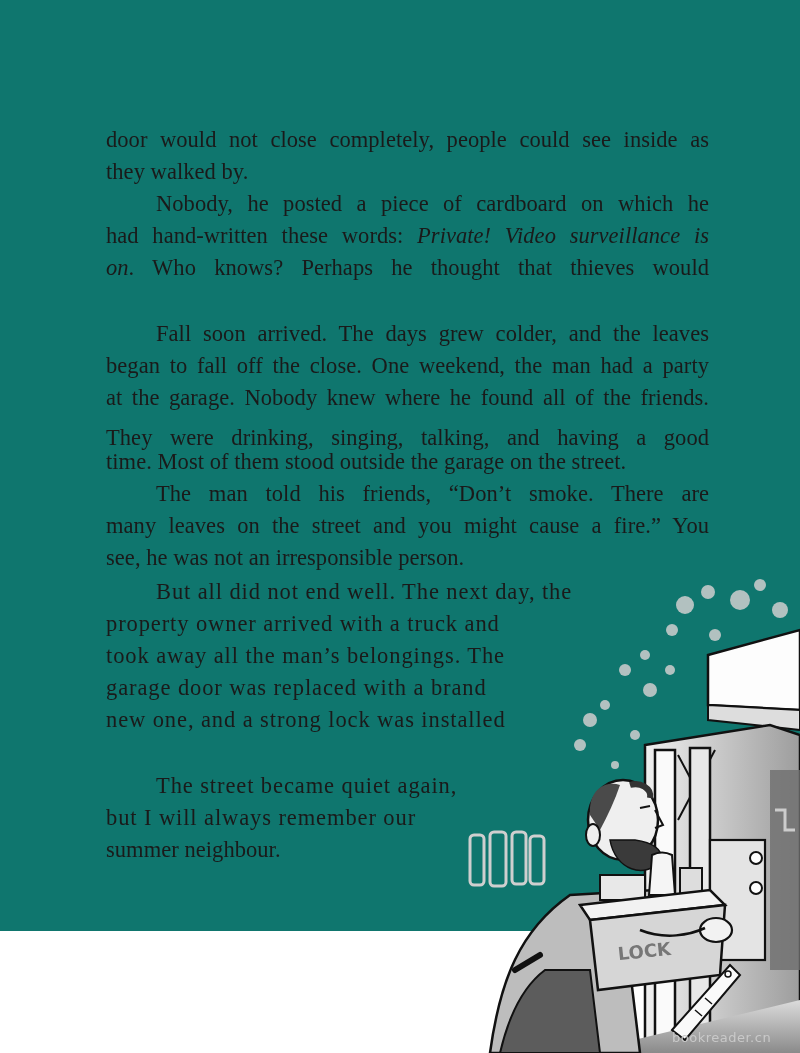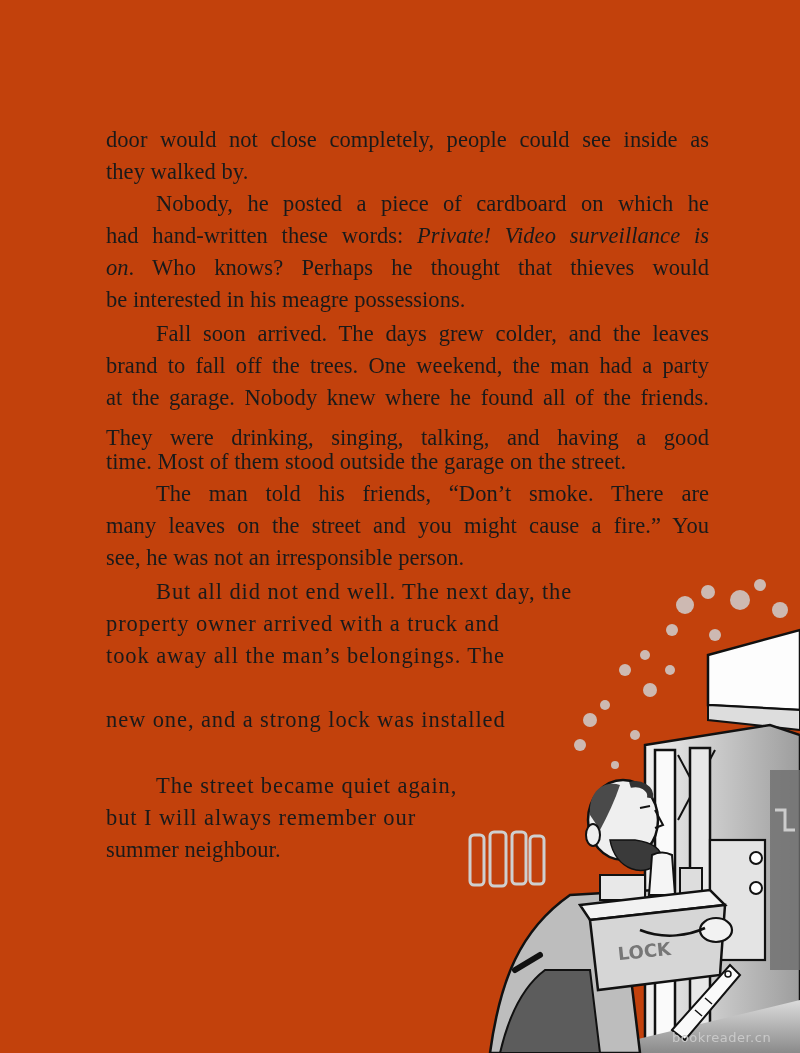--- a/index.html
+++ b/index.html
@@ -11,22 +11,22 @@
       width: 800px;
       height: 1053px;
       position: relative;
       overflow: hidden;
       font-family: "Liberation Serif", "DejaVu Serif", serif;
       color: #1a1a1a;
     }
     .page {
       position: absolute;
       left: 0; top: 0;
-      width: 800px; height: 1053px;
-      background: #c2410c;
+      width: 800px; height: 931px;
+      background: #0f766e;
     }
     .line {
       position: absolute;
       left: 106px;
       font-size: 22.5px;
       line-height: 32px;
       white-space: nowrap;
       letter-spacing: 0.05px;
     }
     .line.indent { left: 156px; }
@@ -59,35 +59,35 @@
 <body>
 
 <div class="page">
 
   <div class="line justify" style="top:124px;">door would not close completely, people could see inside as</div>
   <div class="line" style="top:156px;">they walked by.</div>
 
   <div class="line indent justify" style="top:188px;">Nobody, he posted a piece of cardboard on which he</div>
   <div class="line justify" style="top:220px;"><span>had hand-written these words: </span><span class="italic">Private! Video surveillance is</span></div>
   <div class="line justify" style="top:252px;"><span class="italic">on</span><span>. Who knows? Perhaps he thought that thieves would</span></div>
-  <div class="line" style="top:284px;">be interested in his meagre possessions.</div>
 
   <div class="line indent justify" style="top:318px;">Fall soon arrived. The days grew colder, and the leaves</div>
-  <div class="line justify" style="top:350px;">brand to fall off the trees. One weekend, the man had a party</div>
+  <div class="line justify" style="top:350px;">began to fall off the close. One weekend, the man had a party</div>
   <div class="line justify" style="top:382px;">at the garage. Nobody knew where he found all of the friends.</div>
   <div class="line justify" style="top:414px;margin-top:8px;">They were drinking, singing, talking, and having a good</div>
   <div class="line" style="top:446px;">time. Most of them stood outside the garage on the street.</div>
 
   <div class="line indent justify" style="top:478px;">The man told his friends, “Don’t smoke. There are</div>
   <div class="line justify" style="top:510px;">many leaves on the street and you might cause a fire.” You</div>
   <div class="line" style="top:542px;">see, he was not an irresponsible person.</div>
 
   <div class="line indent wide" style="top:576px;">But all did not end well. The next day, the</div>
   <div class="line wide" style="top:608px;">property owner arrived with a truck and</div>
   <div class="line wide" style="top:640px;">took away all the man’s belongings. The</div>
+  <div class="line wide" style="top:672px;">garage door was replaced with a brand</div>
   <div class="line wide" style="top:704px;">new one, and a strong lock was installed</div>
 
   <div class="line indent wide" style="top:770px;">The street became quiet again,</div>
   <div class="line wide" style="top:802px;">but I will always remember our</div>
   <div class="line" style="top:834px;">summer neighbour.</div>
 
   <div class="illustration">
     <svg width="360" height="483" viewBox="0 0 360 483" xmlns="http://www.w3.org/2000/svg">
       <defs>
         <radialGradient id="shade" cx="50%" cy="50%" r="60%">

